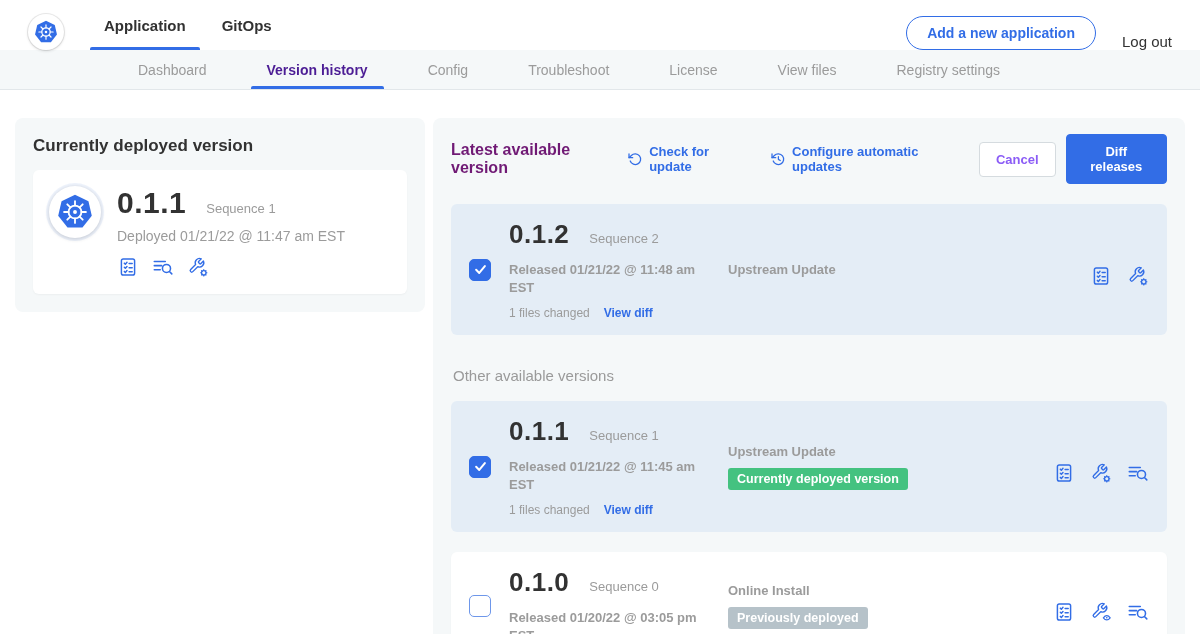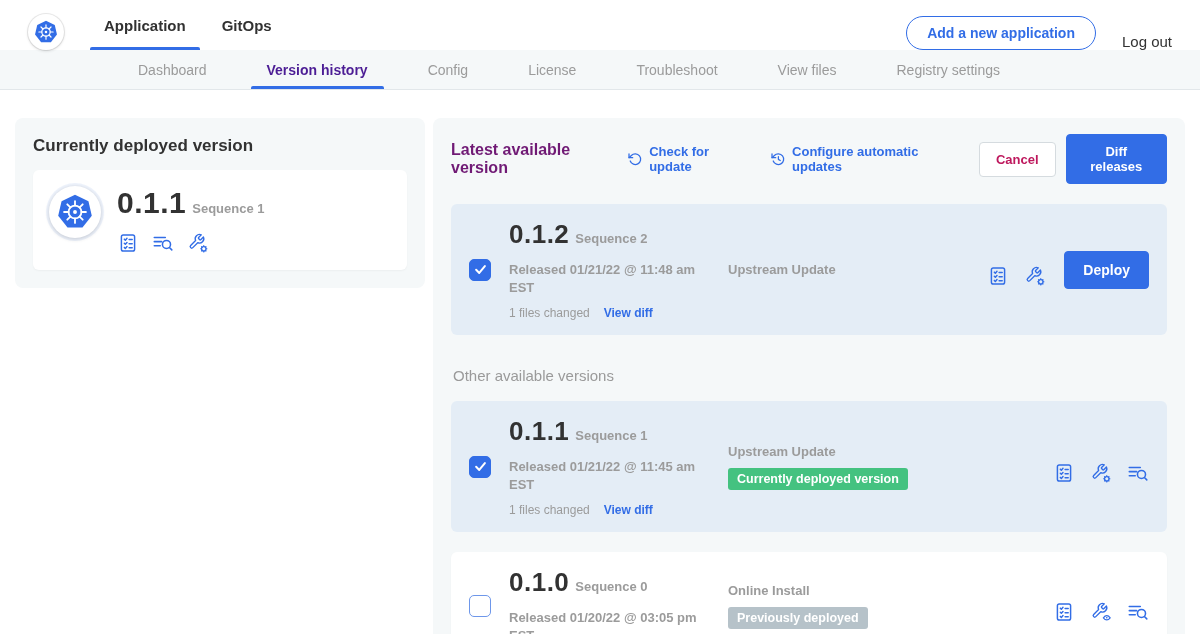--- a/index.html
+++ b/index.html
@@ -45,34 +45,34 @@
   .deployed-card{ background:#fff; border-radius:6px; padding:16px; display:flex; gap:16px;
     box-shadow:0 1px 2px rgba(0,0,0,.04); }
   .k8s-badge{ width:52px; height:52px; border-radius:50%; background:#fff; flex:0 0 auto;
     box-shadow:0 0 0 3px rgba(50,109,230,.08), 0 1px 4px rgba(0,0,0,.2);
     display:flex; align-items:center; justify-content:center; }
   .k8s-badge svg{ width:46px; height:46px; }
   .deployed-info{ display:flex; flex-direction:column; }
   .v-line{ display:flex; align-items:baseline; }
   .v-number{ font-size:26px; font-weight:700; color:#323232; letter-spacing:.5px; }
   .v-number.big{ font-size:30px; }
-  .v-seq{ font-size:13px; font-weight:700; color:var(--text-gray); margin-left:6px; }
+  .v-seq{ font-size:13px; font-weight:400; color:var(--text-gray); margin-left:20px; }
   .deployed-at{ font-size:14px; color:var(--text-gray); margin-top:8px; }
   .icon-row{ display:flex; align-items:center; gap:13px; margin-top:12px; }
   .icon{ width:22px; height:22px; color:var(--accent); cursor:pointer; display:inline-flex; }
   .icon svg{ width:100%; height:100%; }
 
   .right-panel{ flex:1; background:var(--panel); border-radius:8px; padding:16px 18px; }
   .panel-head{ display:flex; align-items:center; margin-bottom:20px; }
   .panel-head h2{ font-size:16px; font-weight:700; color:#701a75; margin-right:14px; }
   .link-btn{ display:flex; align-items:center; gap:6px; margin-right:26px; cursor:pointer; }
   .link-btn .icon{ width:18px; height:18px; }
   .link-btn span{ font-size:13px; font-weight:700; color:var(--accent); }
   .btn{ font-family:inherit; font-size:13px; font-weight:700; border-radius:4px; cursor:pointer; }
-  .btn-cancel{ background:#fff; border:1px solid #D5DBDF; color:#be185d; padding:9px 16px; }
+  .btn-cancel{ background:#fff; border:1px solid #D5DBDF; color:#8b5cf6; padding:9px 16px; }
   .btn-blue{ background:var(--accent); border:1px solid var(--accent); color:#fff; padding:9px 15px; margin-left:10px; }
 
   
   .version-row{ display:flex; align-items:center; border-radius:6px; padding:15px 18px; }
   .version-row.hl{ background:var(--row-blue); }
   .version-row.plain{ background:#fff; box-shadow:0 1px 2px rgba(0,0,0,.04); }
   .checkbox{ width:22px; height:22px; border-radius:5px; background:#fff; border:1px solid #6E97EA;
     margin-right:18px; flex:0 0 auto; cursor:pointer; display:flex; align-items:center; justify-content:center; }
   .checkbox svg{ display:none; width:15px; height:15px; }
   .checkbox.checked{ background:var(--accent); border-color:var(--accent); }
@@ -184,41 +184,42 @@
     </nav>
   <div class="spacer"></div>
   <button class="add-app-btn">Add a new application</button>
   <div class="logout">Log out</div>
 </header>
 
 <nav class="subnav" id="subnav">
     <div class="subnav-item">Dashboard</div>
     <div class="subnav-item active">Version history</div>
     <div class="subnav-item">Config</div>
+    <div class="subnav-item">Troubleshoot</div>
     <div class="subnav-item">License</div>
-    <div class="subnav-item">Troubleshoot</div>
     <div class="subnav-item">View files</div>
     <div class="subnav-item">Registry settings</div>
   </nav>
 
 <main>
 
   <section class="left-panel">
     <h2>Currently deployed version</h2>
     <div class="deployed-card">
       <div class="k8s-badge">
         <svg>
             <use href="#sym-k8s"></use>
           </svg>
       </div>
       <div class="deployed-info">
         <div class="v-line">
           <span class="v-number big">0.1.1</span>
           <span class="v-seq">Sequence 1</span>
         </div>
+        <div class="deployed-at">Deployed 01/21/22 @ 11:47 am EST</div>
         <div class="icon-row" id="deployed-icons">
             <span class="icon">
               <svg>
                 <use href="#sym-checklist"></use>
               </svg>
             </span>
             <span class="icon">
               <svg>
                 <use href="#sym-logs"></use>
               </svg>
@@ -285,21 +286,20 @@
                 <svg>
                   <use href="#sym-checklist"></use>
                 </svg>
               </span>
               <span class="icon">
                 <svg>
                   <use href="#sym-wrench-gear"></use>
                 </svg>
               </span>
             </span>
-      <button class="action-btn primary">Deploy</button>
     </div>
   </div>
       </div>
 
     <div class="other-label">Other available versions</div>
 
     <div id="other-rows-slot">
         <div class="version-row hl">
     <div class="checkbox checked">
       <svg>

